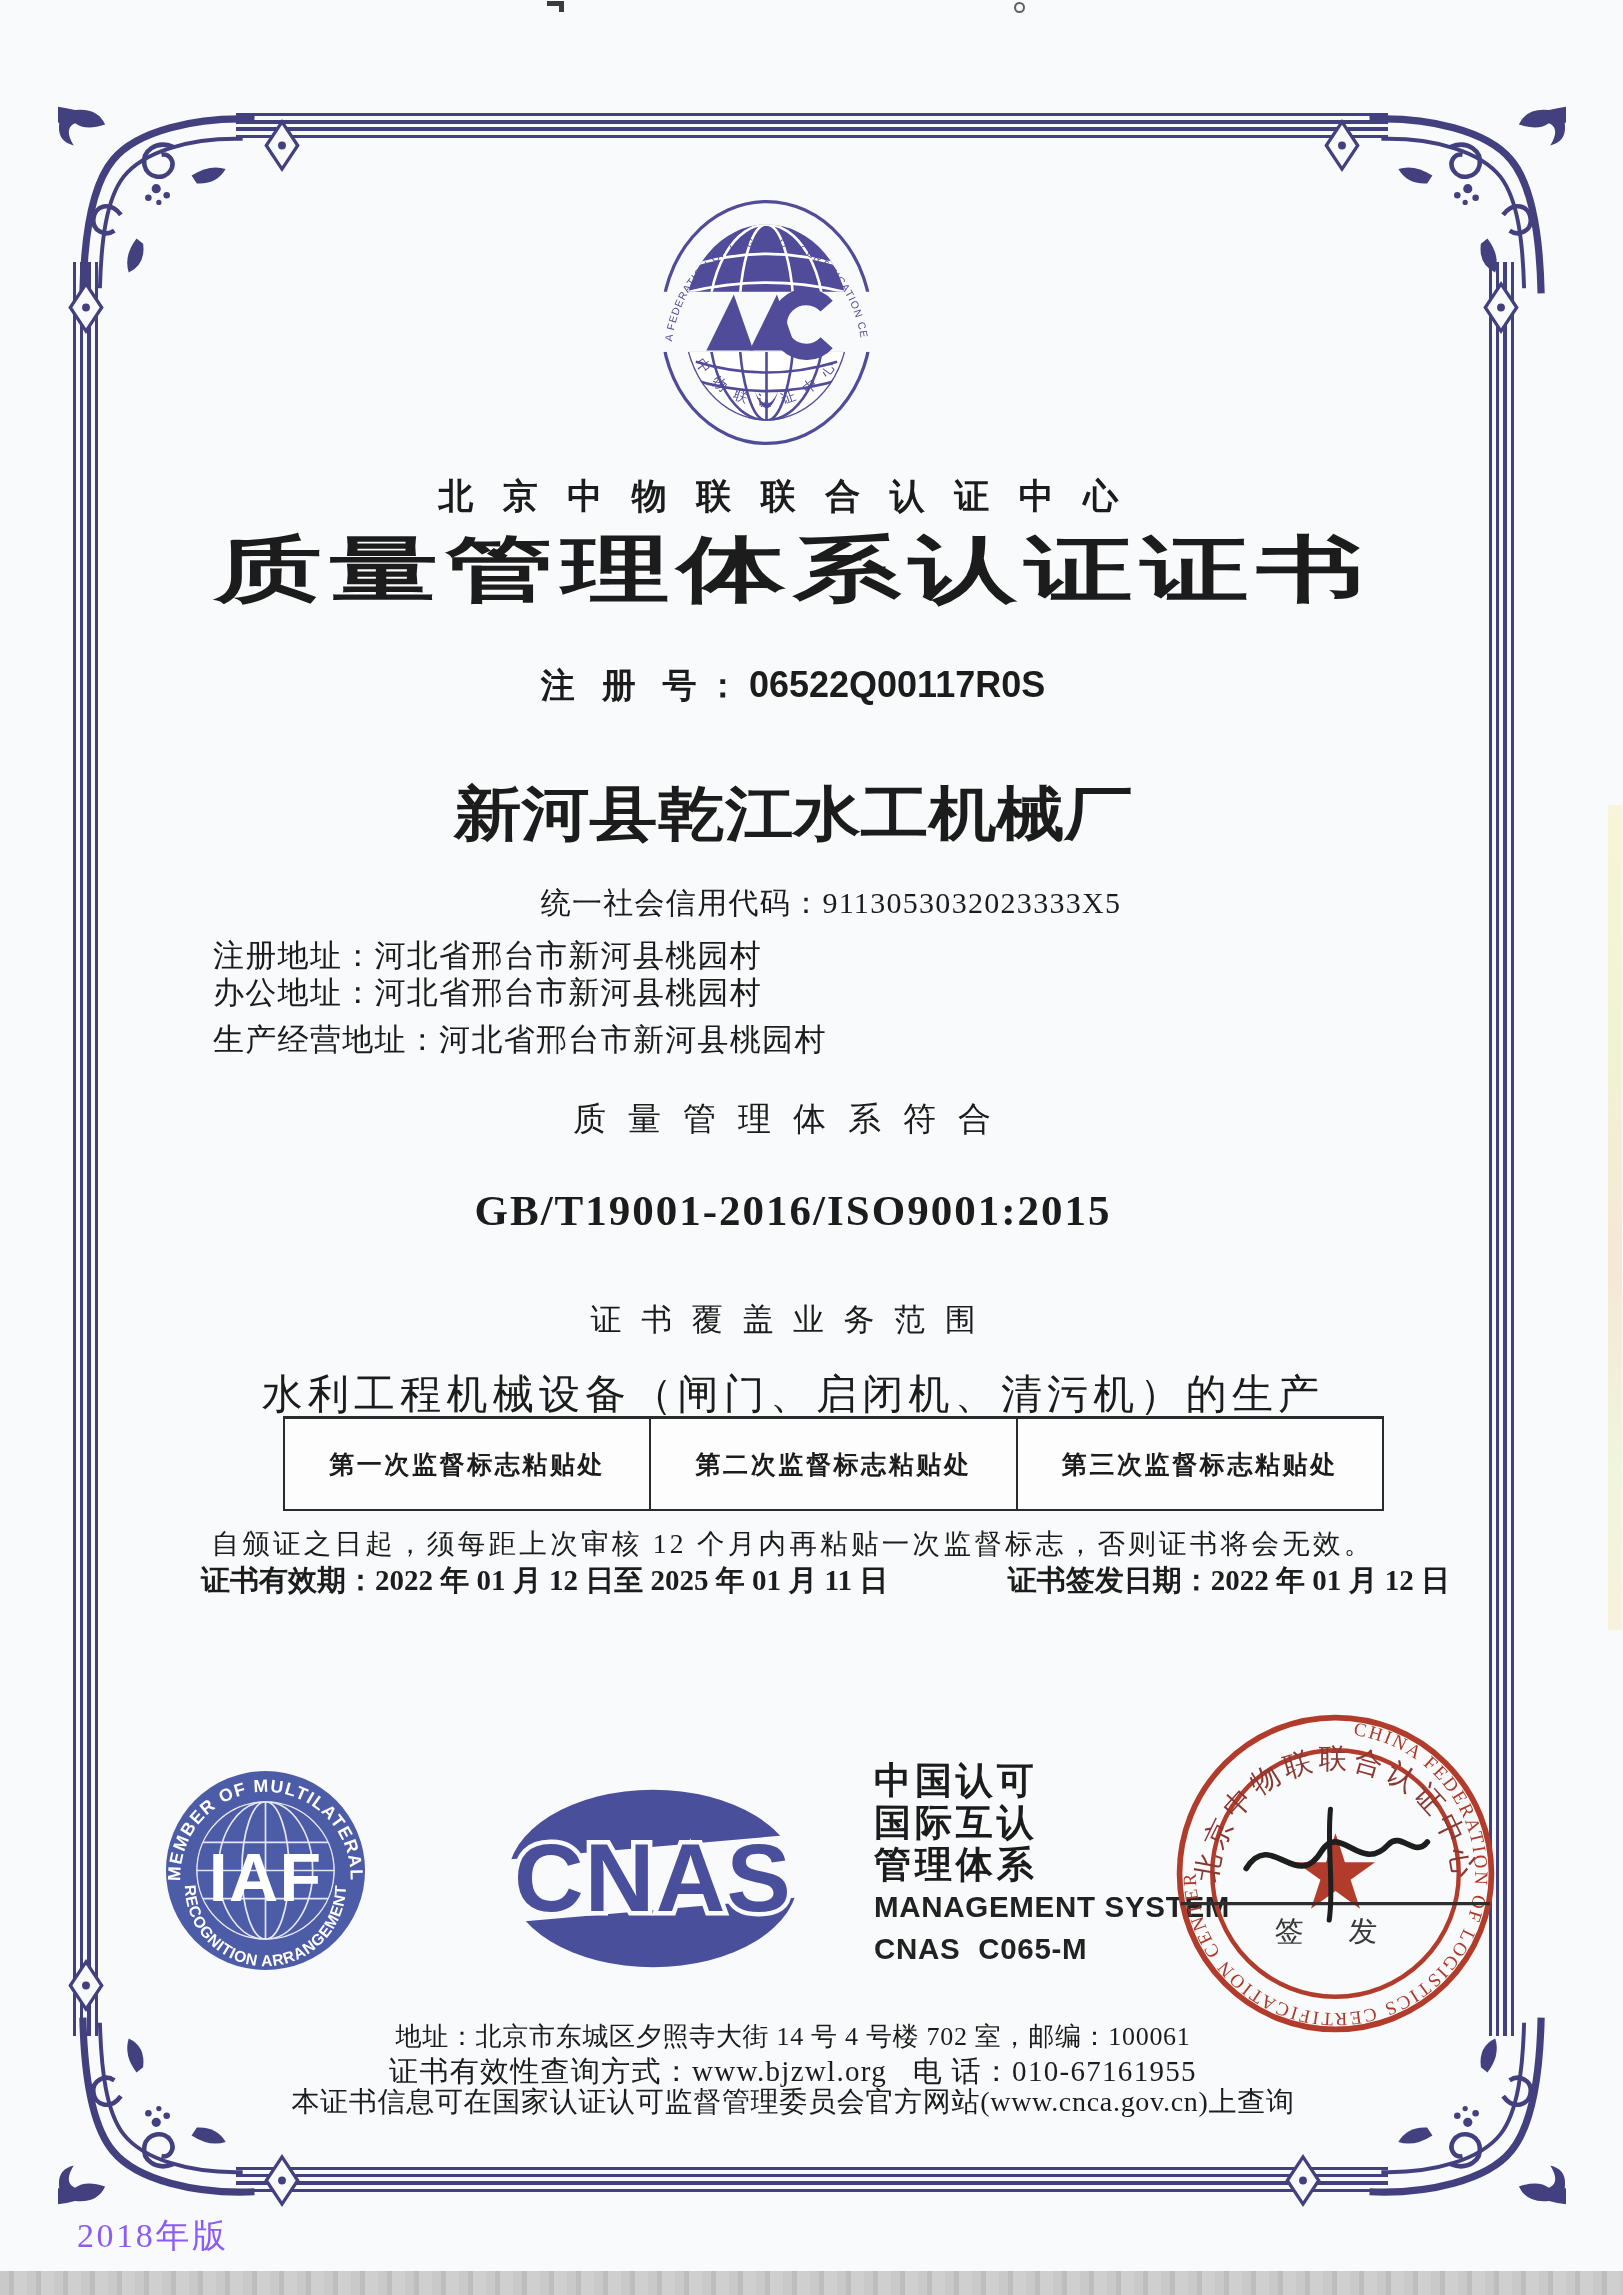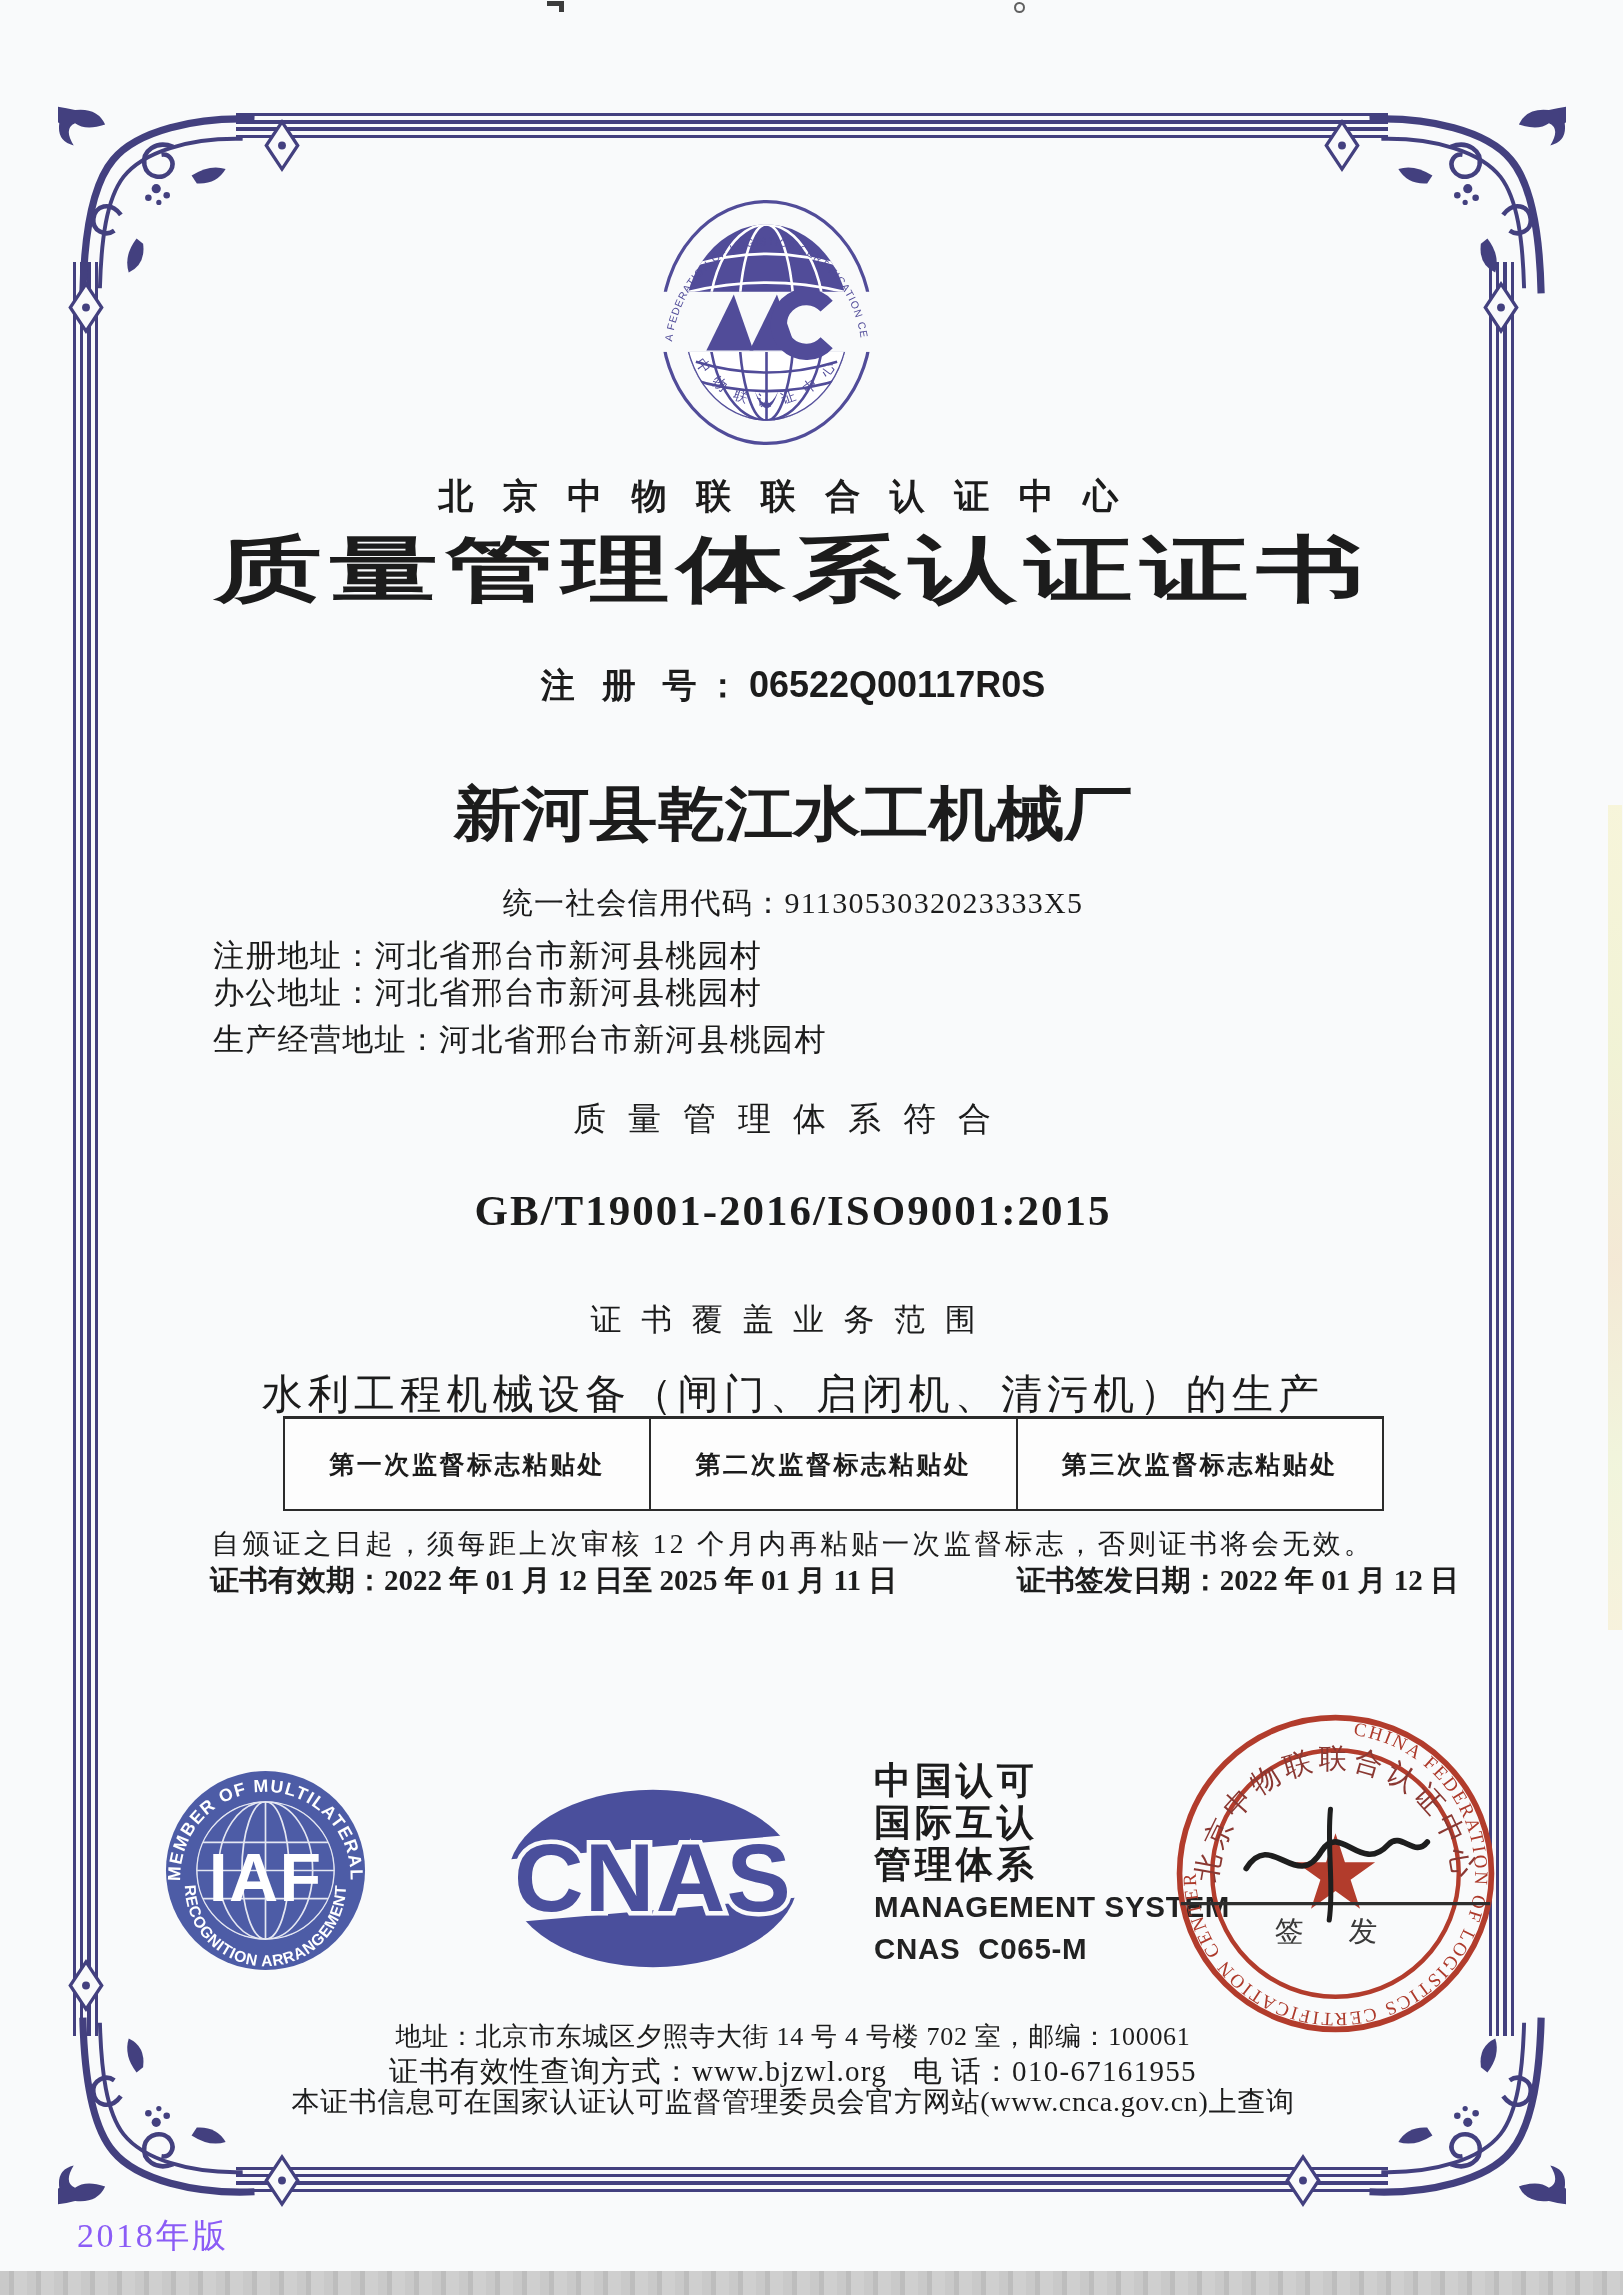--- a/index.html
+++ b/index.html
@@ -19,36 +19,36 @@
 
   
   .org-name{top:473px;font-size:35px;font-weight:600;letter-spacing:29.5px;}
   .title{top:522px;font-size:72px;font-weight:700;letter-spacing:5.2px;}
   .title .stretch{transform:scaleX(1.5);}
   .reg-line{top:663px;font-size:34px;font-weight:600;}
   .reg-line .lbl{letter-spacing:9.2px;}
   .reg-line .val{font-family:"Liberation Sans","DejaVu Sans",sans-serif;font-weight:700;font-size:36px;letter-spacing:0;}
   .company{top:775px;font-size:59px;font-weight:700;}
   .company .stretch{transform:scaleX(1.15);}
-  .credit{top:883px;font-size:30px;letter-spacing:1.3px;}
+  .credit{top:883px;font-size:30px;letter-spacing:1.3px;padding-left:38px;}
   .addr{left:213px;font-size:31px;letter-spacing:1.3px;}
   .conform{top:1097px;font-size:33px;letter-spacing:22px;font-weight:500;}
   .gb{top:1186px;font-size:43px;font-weight:700;letter-spacing:2px;font-family:"Liberation Serif","DejaVu Serif",serif;}
   .scope-title{top:1299px;font-size:31px;letter-spacing:19.6px;font-weight:500;}
   .scope{top:1367px;font-size:41px;letter-spacing:5.2px;font-weight:500;}
 
   .sup-table{left:283px;top:1416px;width:1101px;height:95px;display:flex;
              border:2px solid #2b2b2b;border-top-width:3.3px;background:#fdfdfd;box-sizing:border-box;}
   .sup-cell{flex:1;display:flex;align-items:center;justify-content:center;
             font-size:25px;font-weight:700;letter-spacing:2.6px;border-left:2px solid #2b2b2b;}
   .sup-cell:first-child{border-left:none;}
 
   .note{top:1526px;font-size:27.5px;letter-spacing:3.3px;}
   .dates{top:1561px;left:73px;width:1413px;display:flex;justify-content:space-between;
-         box-sizing:border-box;padding:0 36px 0 128px;font-size:29px;font-weight:600;margin-left:9px;}
+         box-sizing:border-box;padding:0 36px 0 128px;font-size:29px;font-weight:600;}
 
   .acc-text{left:874px;top:1760px;line-height:42px;}
   .acc-text .cjk{font-size:37px;letter-spacing:3.9px;font-weight:700;}
   .acc-text .lat{font-size:29.5px;font-family:"Liberation Sans","DejaVu Sans",sans-serif;font-weight:600;letter-spacing:0.7px;color:#222;}
 
   .footer1{top:2019px;font-size:26px;letter-spacing:0.7px;font-weight:500;}
   .footer2{top:2052px;font-size:29px;letter-spacing:1.3px;font-weight:500;}
   .footer3{top:2083px;font-size:28px;letter-spacing:0.7px;font-weight:500;}
 
   .edition{left:77px;top:2213px;font-size:34px;color:#8b5cf6;letter-spacing:2.6px;}

